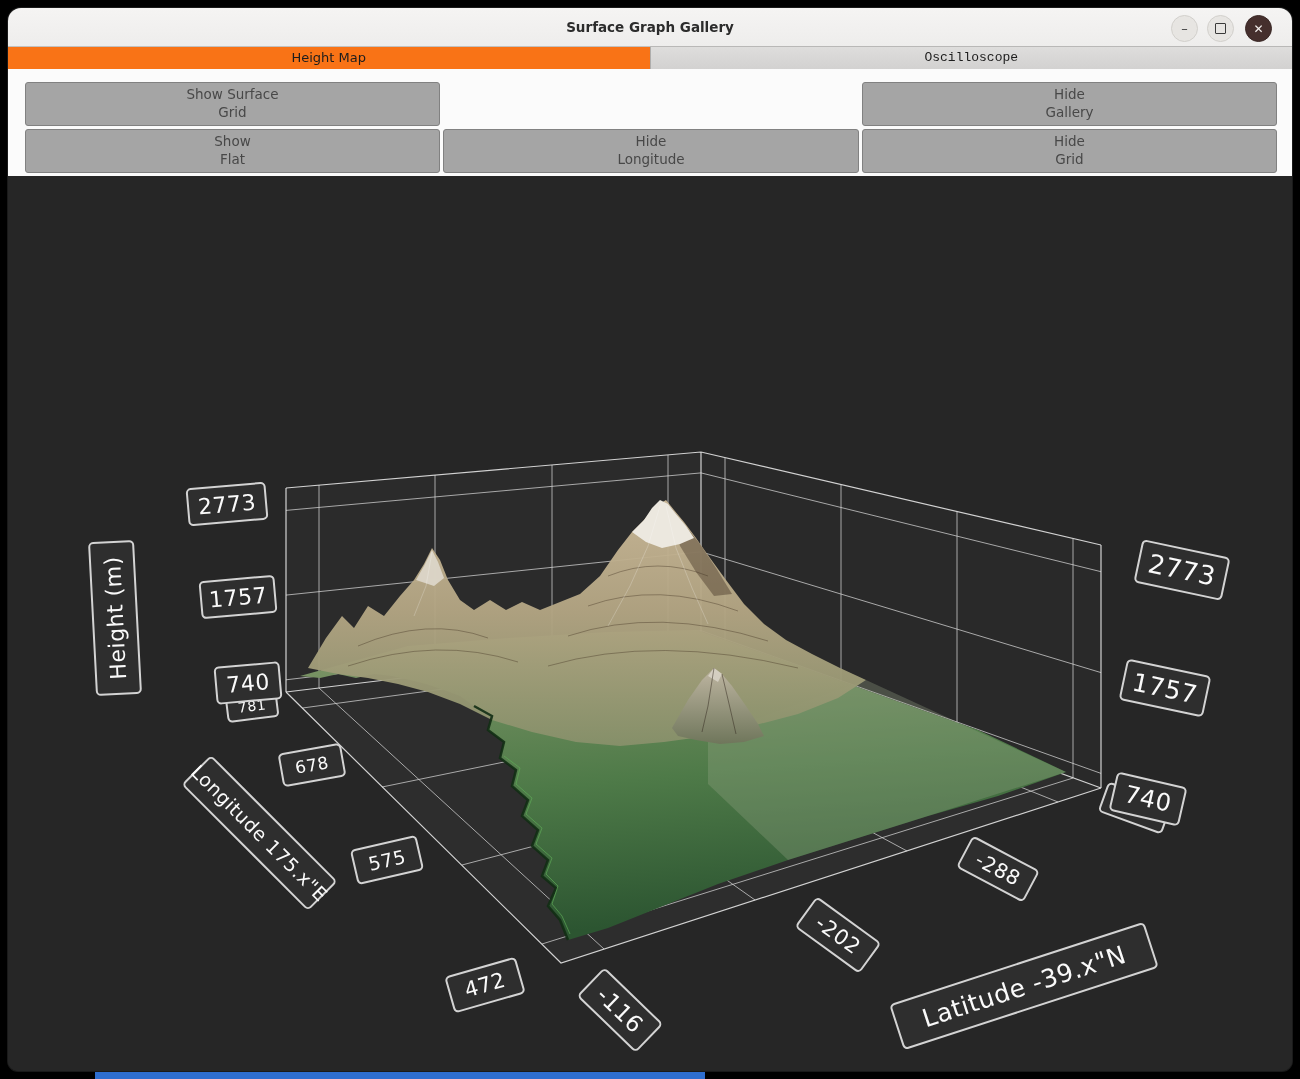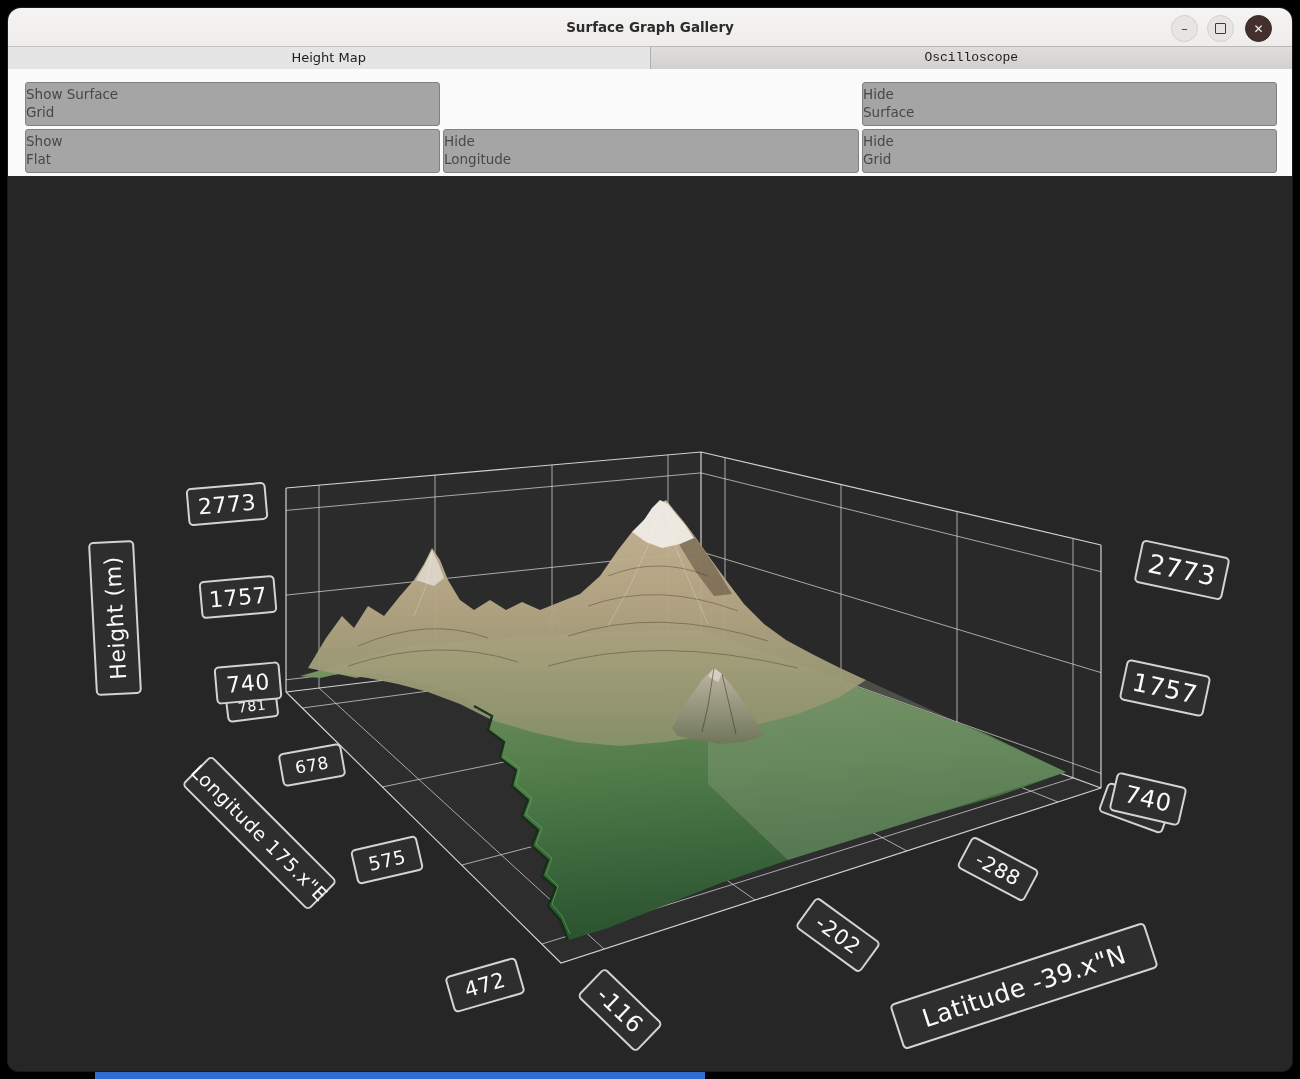--- a/index.html
+++ b/index.html
@@ -36,28 +36,28 @@
   
   .tabbar{
     position:absolute;left:0;top:38px;width:100%;height:23px;display:flex;
     background:#c9c8c7;border-bottom:1px solid #a9a8a7;
   }
   .tab{
     flex:1 1 0;height:100%;line-height:22px;text-align:center;font-size:13px;color:#1d1d1d;
     background:linear-gradient(#dedddc,#d2d1d0);border-right:1px solid #aeadac;border-top:1px solid #b9b8b7;
   }
   .tab:last-child{border-right:none;font-family:Liberation Mono, monospace;}
-  .tab.active{background:#e5e5e5;border-top:1px solid #c2c1c0;}
+  .tab.active{background:#f97316;border-top:1px solid #c2c1c0;}
   
   .panel{
     position:absolute;left:0;top:61px;width:100%;height:107px;background:#fbfbfb;
   }
   .qt-button{
     position:absolute;height:42px;background:#a5a5a5;border:1px solid #818181;border-radius:3px;
-    display:flex;flex-direction:column;align-items:flex-start;justify-content:center;
+    display:flex;flex-direction:column;align-items:center;justify-content:center;
     font-size:13.5px;color:#484848;line-height:1.3;cursor:default;
   }
   .qt-button span{display:block;}
   .row1{top:13px;} .row2{top:60px;}
   .col1{left:17px;width:413px;} .col2{left:435px;width:414px;} .col3{left:854px;width:413px;}
   
   .chart{
     position:absolute;left:0;top:168px;width:1284px;height:895px;background:#262626;
   }
   .chart svg{position:absolute;left:0;top:0;}
@@ -92,21 +92,21 @@
     <div class="tab">Oscilloscope</div>
   </div>
 
   <div class="panel">
     <div class="qt-button row1 col1">
       <span>Show Surface</span>
       <span>Grid</span>
     </div>
     <div class="qt-button row1 col3">
       <span>Hide</span>
-      <span>Surface</span>
+      <span>Gallery</span>
     </div>
     <div class="qt-button row2 col1">
       <span>Show</span>
       <span>Flat</span>
     </div>
     <div class="qt-button row2 col2">
       <span>Hide</span>
       <span>Longitude</span>
     </div>
     <div class="qt-button row2 col3">

